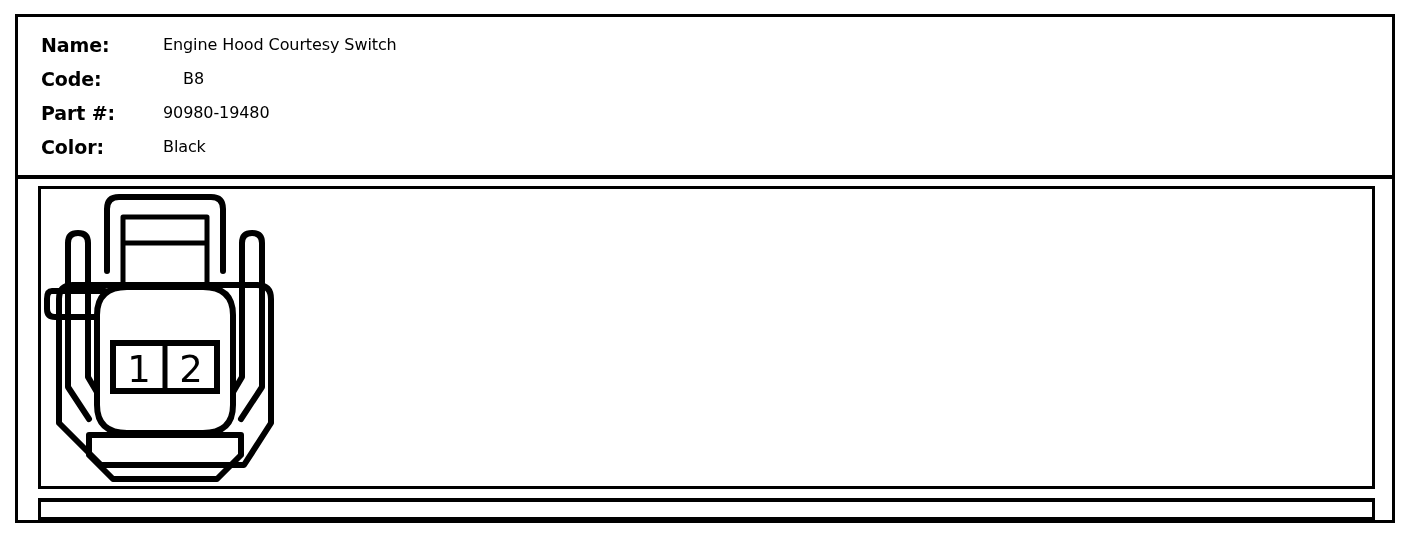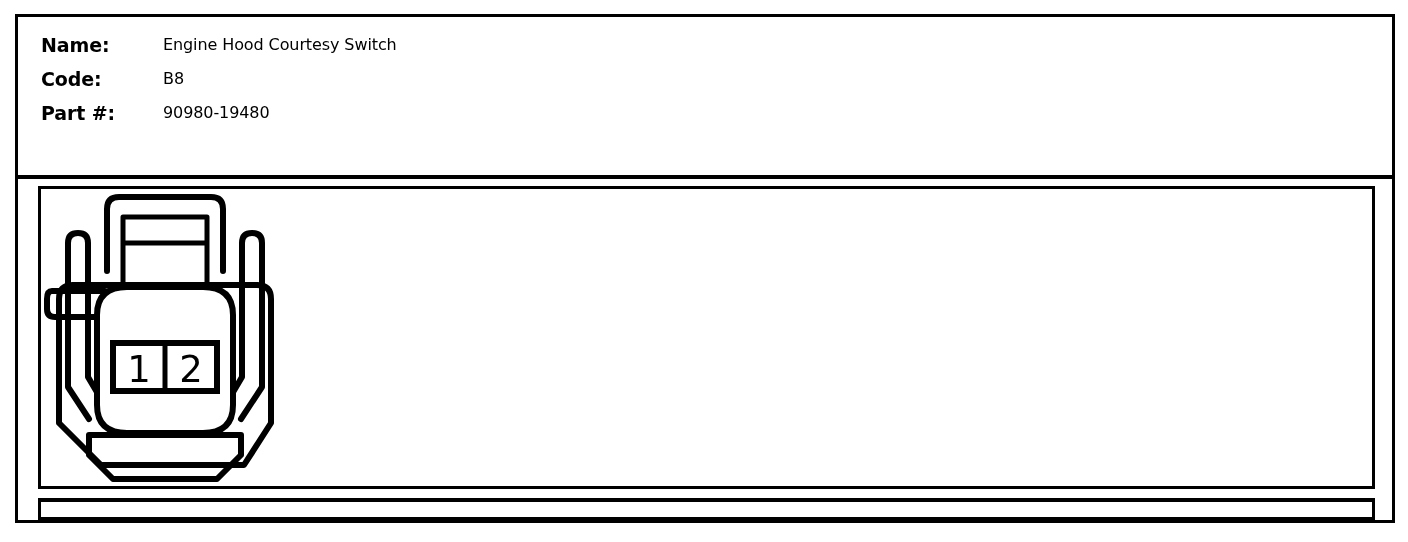--- a/index.html
+++ b/index.html
@@ -45,21 +45,21 @@
 
   .spec-row {
     position: absolute;
     left: 23px;
     height: 28px;
     white-space: nowrap;
     display: flex;
     align-items: flex-end;
   }
   .spec-row-0 { top: 12px; }
-  .spec-row-1 { top: 46px; }
+  .spec-row-1 { top: 46px; gap: 20px; }
   .spec-row-2 { top: 80px; }
   .spec-row-3 { top: 114px; }
 
   .spec-label {
     display: inline-block;
     width: 122px;
     font-size: 19px;
     font-weight: bold;
     letter-spacing: -0.1px;
     line-height: 24px;
@@ -150,20 +150,24 @@
       <div class="spec-row spec-row-1">
         <span class="spec-label">Code:</span>
         <span class="spec-value">B8</span>
       </div>
 
       <div class="spec-row spec-row-2">
         <span class="spec-label">Part #:</span>
         <span class="spec-value">90980-19480</span>
       </div>
 
+      <div class="spec-row spec-row-3">
+        <span class="spec-label">Color:</span>
+        <span class="spec-value">Black</span>
+      </div>
 
     </div>
 
     <div id="spec-divider"></div>
 
     <div id="figure-block">
 
       <svg id="connector-figure" viewBox="0 0 252 302" xmlns="http://www.w3.org/2000/svg">
 
         <g fill="none" stroke="#000000" stroke-width="6" stroke-linecap="round" stroke-linejoin="round">

